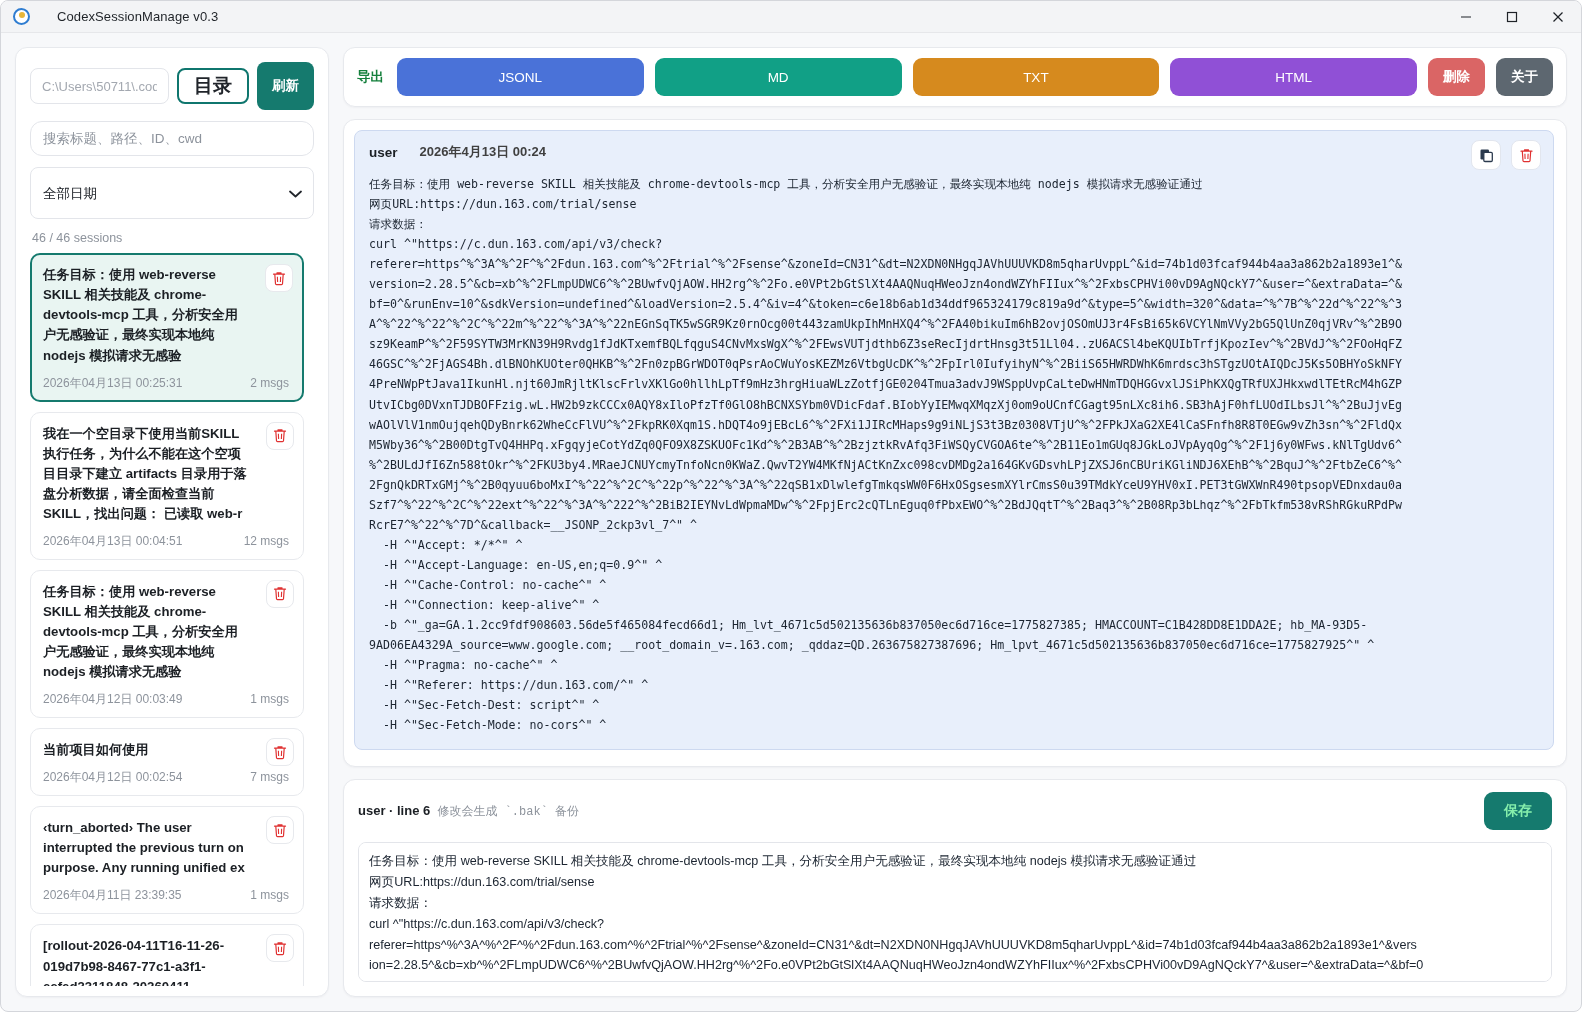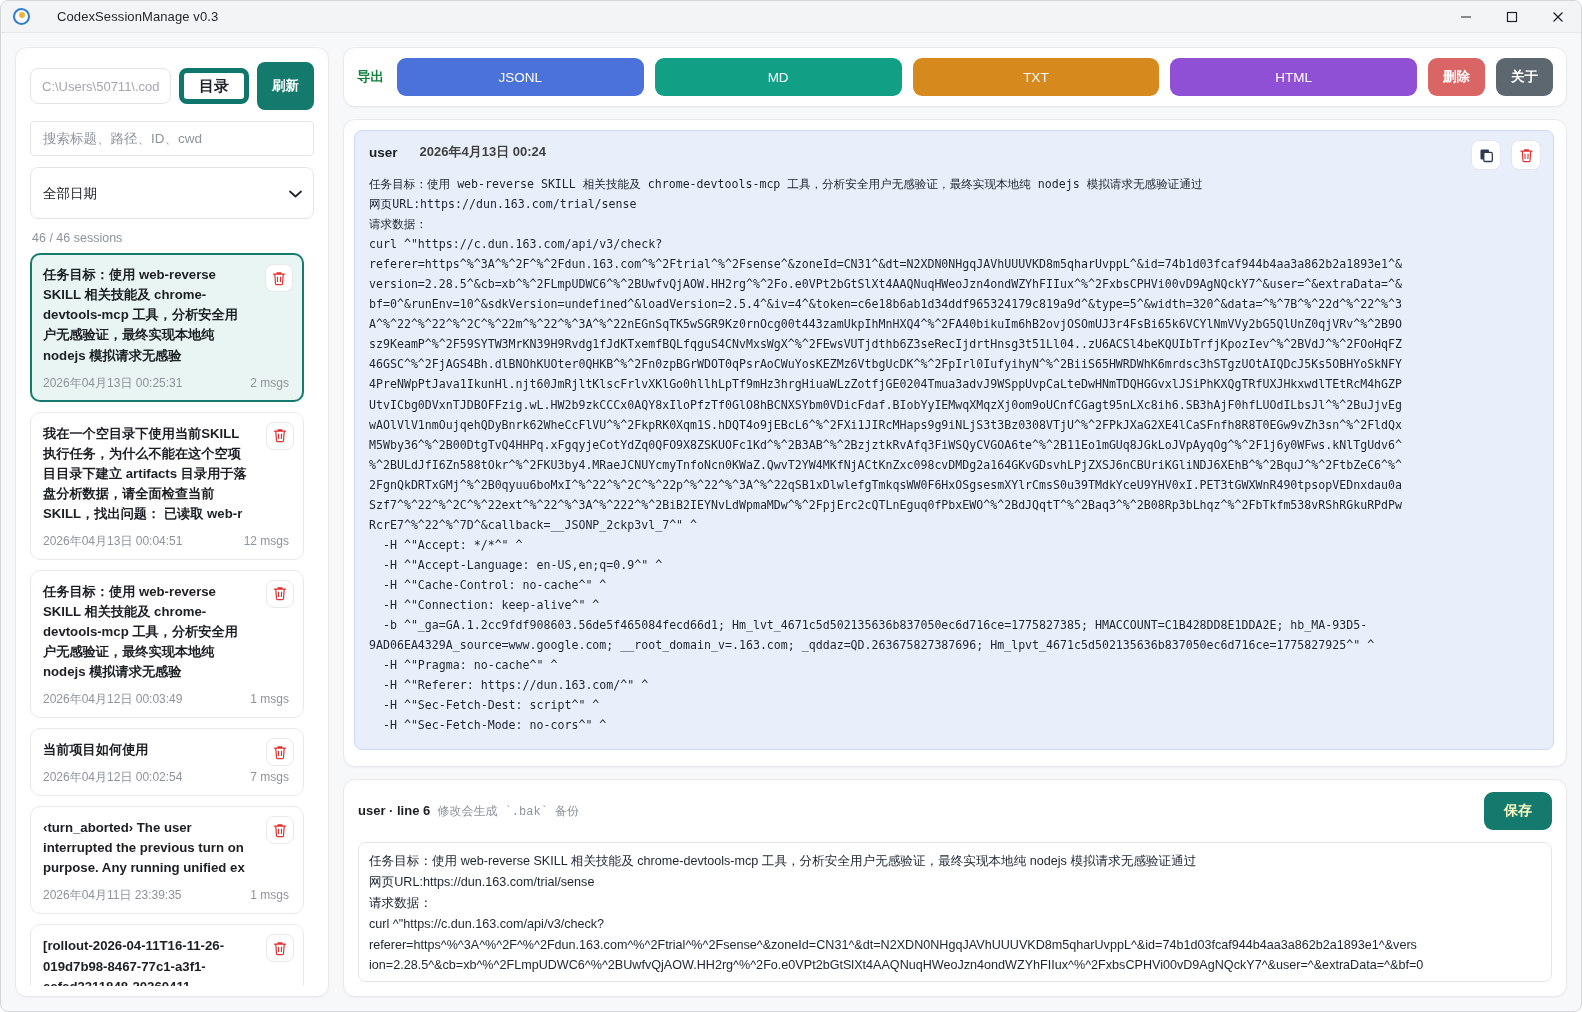--- a/index.html
+++ b/index.html
@@ -71,37 +71,37 @@
     flex: 1 1 auto; height: 36px;
     border: 1px solid #e3e5ea; border-radius: 8px;
     background: #fff; padding: 0 11px;
     font-size: 13px; color: #22262c;
     font-family: "Liberation Sans", sans-serif;
     min-width: 0;
   }
   .text-input::placeholder { color: #a3a8b0; }
   .btn-outline {
     height: 36px; padding: 0 15px;
-    border: 5px solid #0f766e; border-radius: 8px;
-    background: #fff; font-size: 15px; font-weight: bold;
+    border: 2px solid #0f766e; border-radius: 8px;
+    background: #fff; font-size: 19px; font-weight: bold;
     color: #20242a; cursor: pointer;
     font-family: "Liberation Sans", sans-serif;
     white-space: nowrap;
   }
   .btn-teal {
     height: 48px; padding: 0 15px;
     border: none; border-radius: 8px;
     background: #157a6e; color: #fff;
     font-size: 13.5px; font-weight: bold; cursor: pointer;
     font-family: "Liberation Sans", sans-serif;
     white-space: nowrap;
   }
   .search-input {
     width: 100%; height: 38px; margin-top: 11px;
-    border: 1px solid #e3e5ea; border-radius: 4px;
+    border: 1px solid #e3e5ea; border-radius: 12px;
     background: #fff; padding: 0 12px;
     font-size: 13.5px; color: #22262c;
     font-family: "Liberation Sans", sans-serif;
   }
   .search-input::placeholder { color: #8d939c; }
   .select-wrap { position: relative; margin-top: 11px; }
   .date-select {
     width: 100%; height: 52px;
     border: 1px solid #e3e5ea; border-radius: 8px;
     background: #fff; padding: 0 12px;
@@ -251,21 +251,21 @@
     margin-bottom: 12px;
   }
   .editor-caption { font-size: 13px; color: #8d939c; }
   .editor-caption b { color: #1b1f24; font-weight: bold; }
   .editor-caption .code {
     font-family: Liberation Mono, monospace; font-size: 12px;
   }
   .btn-save {
     height: 38px; padding: 0 20px;
     border: none; border-radius: 9px;
-    background: #157a6e; color: #fef9c3;
+    background: #157a6e; color: #86efac;
     font-size: 14px; font-weight: bold; cursor: pointer;
     font-family: "Liberation Sans", sans-serif;
     text-align: right;
   }
   .editor-box {
     border: 1px solid #e3e5ea; border-radius: 8px;
     background: #fff;
     height: 140px; overflow: auto;
     padding: 8px 10px;
   }

